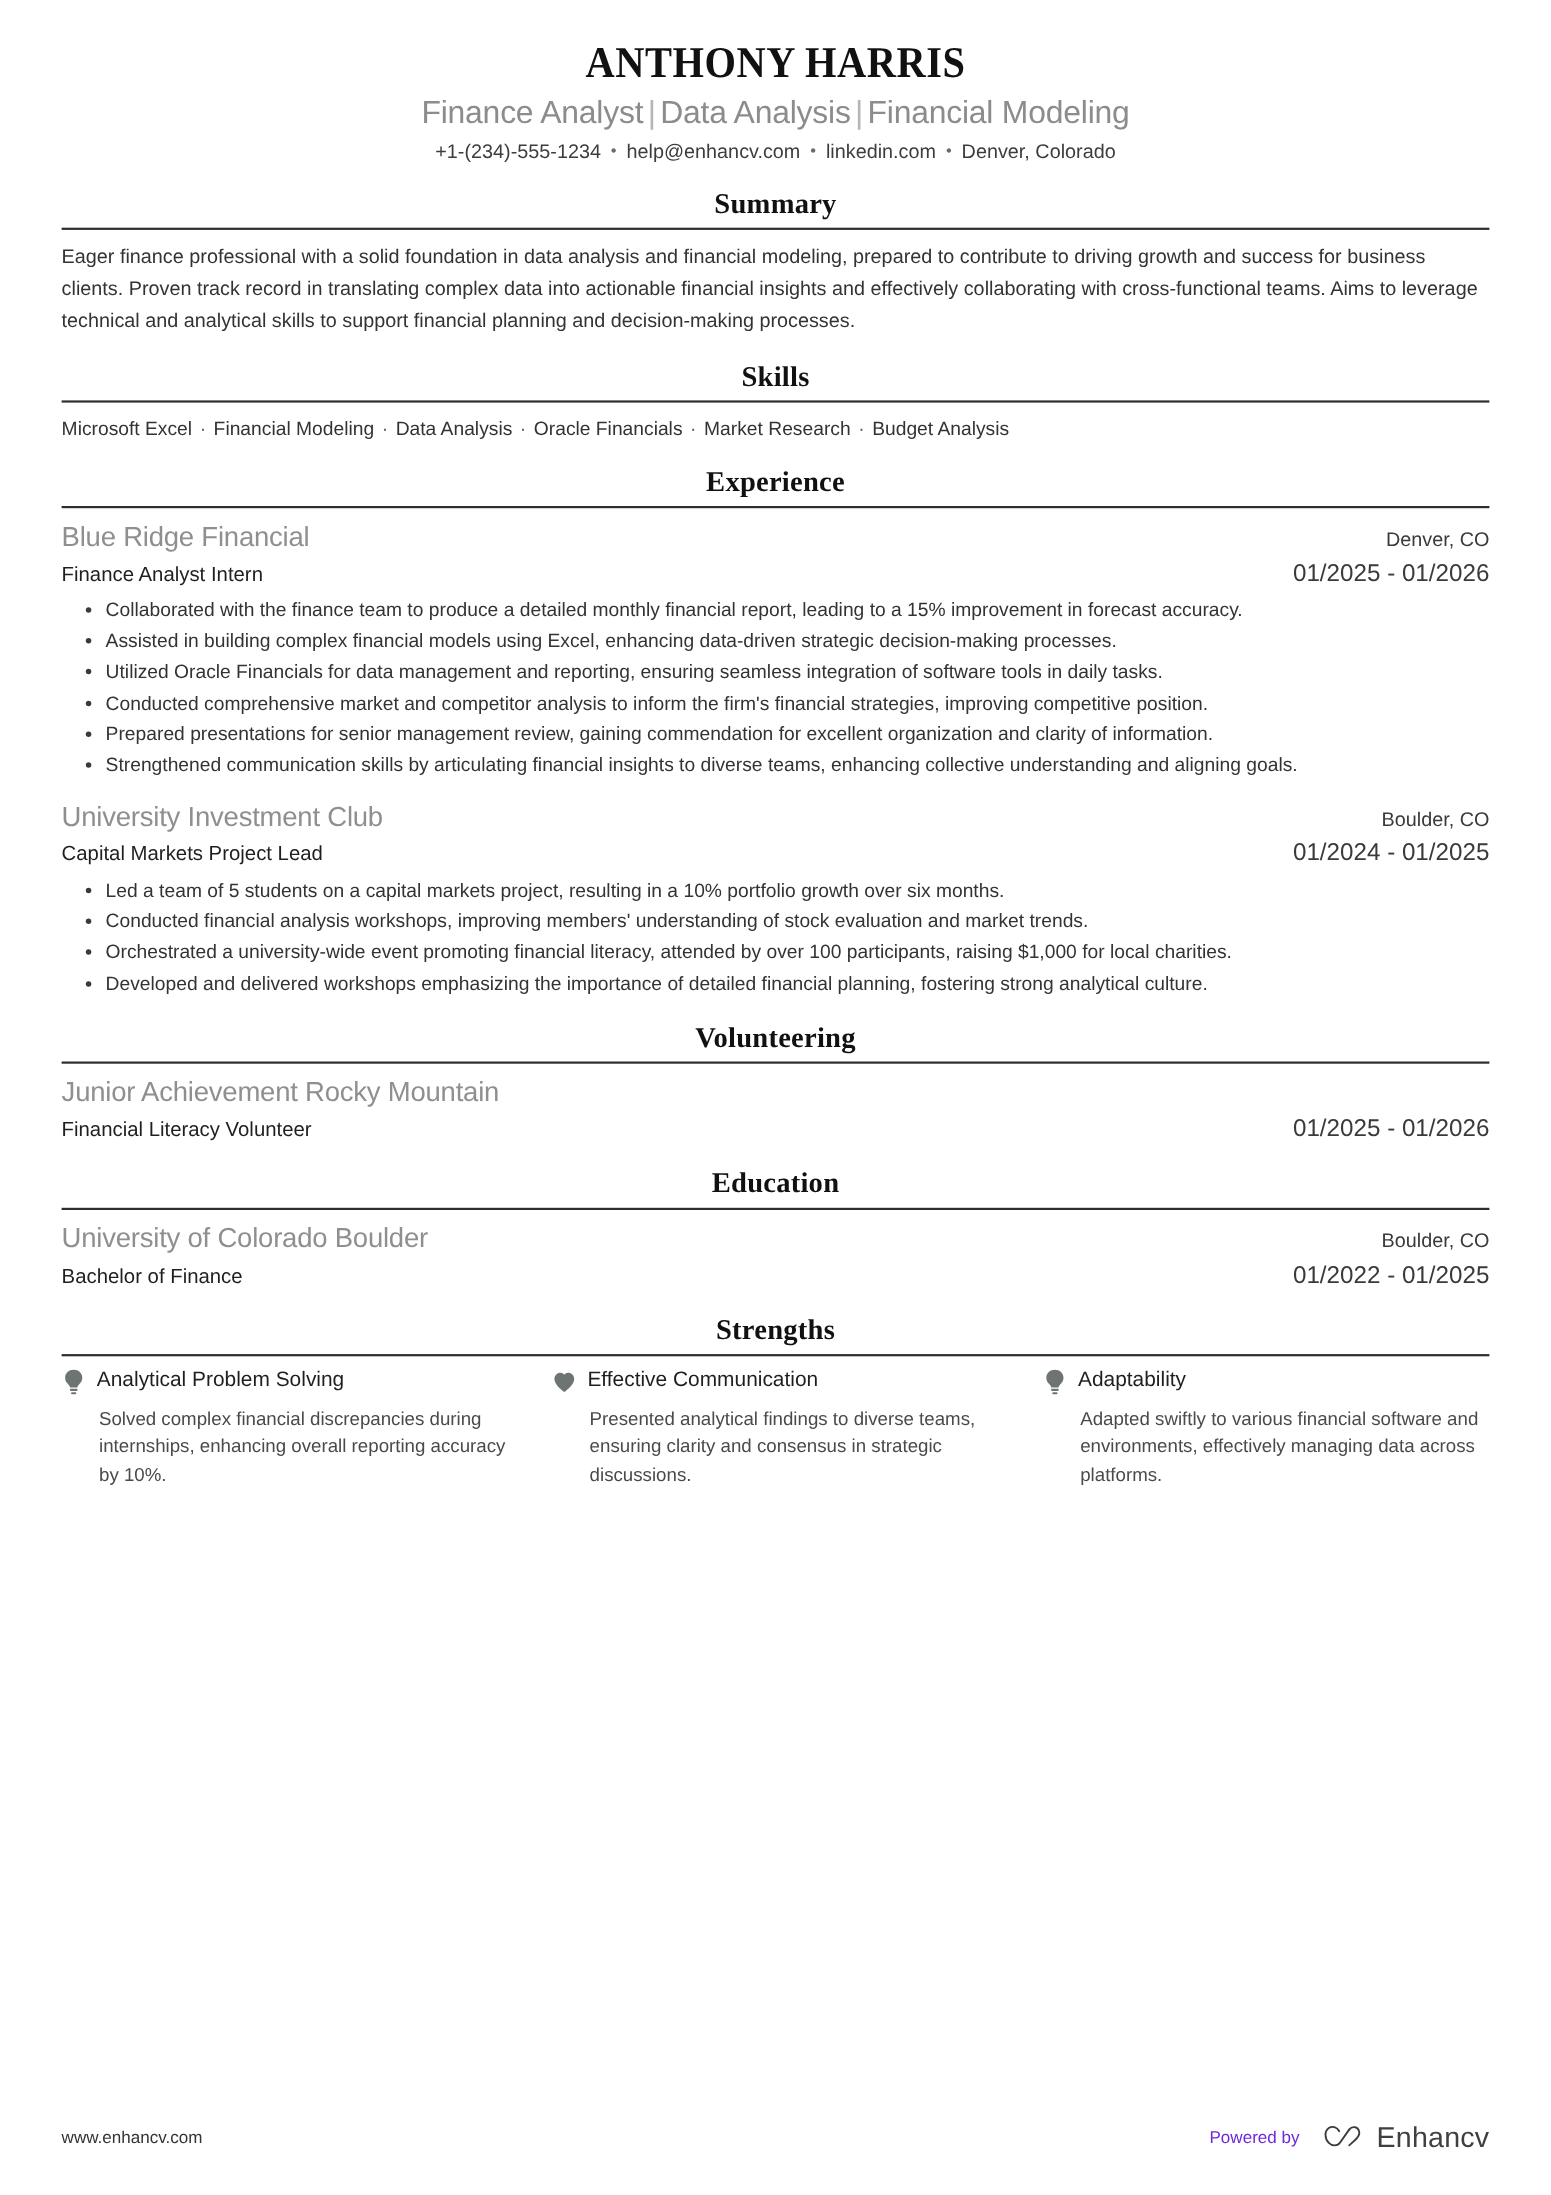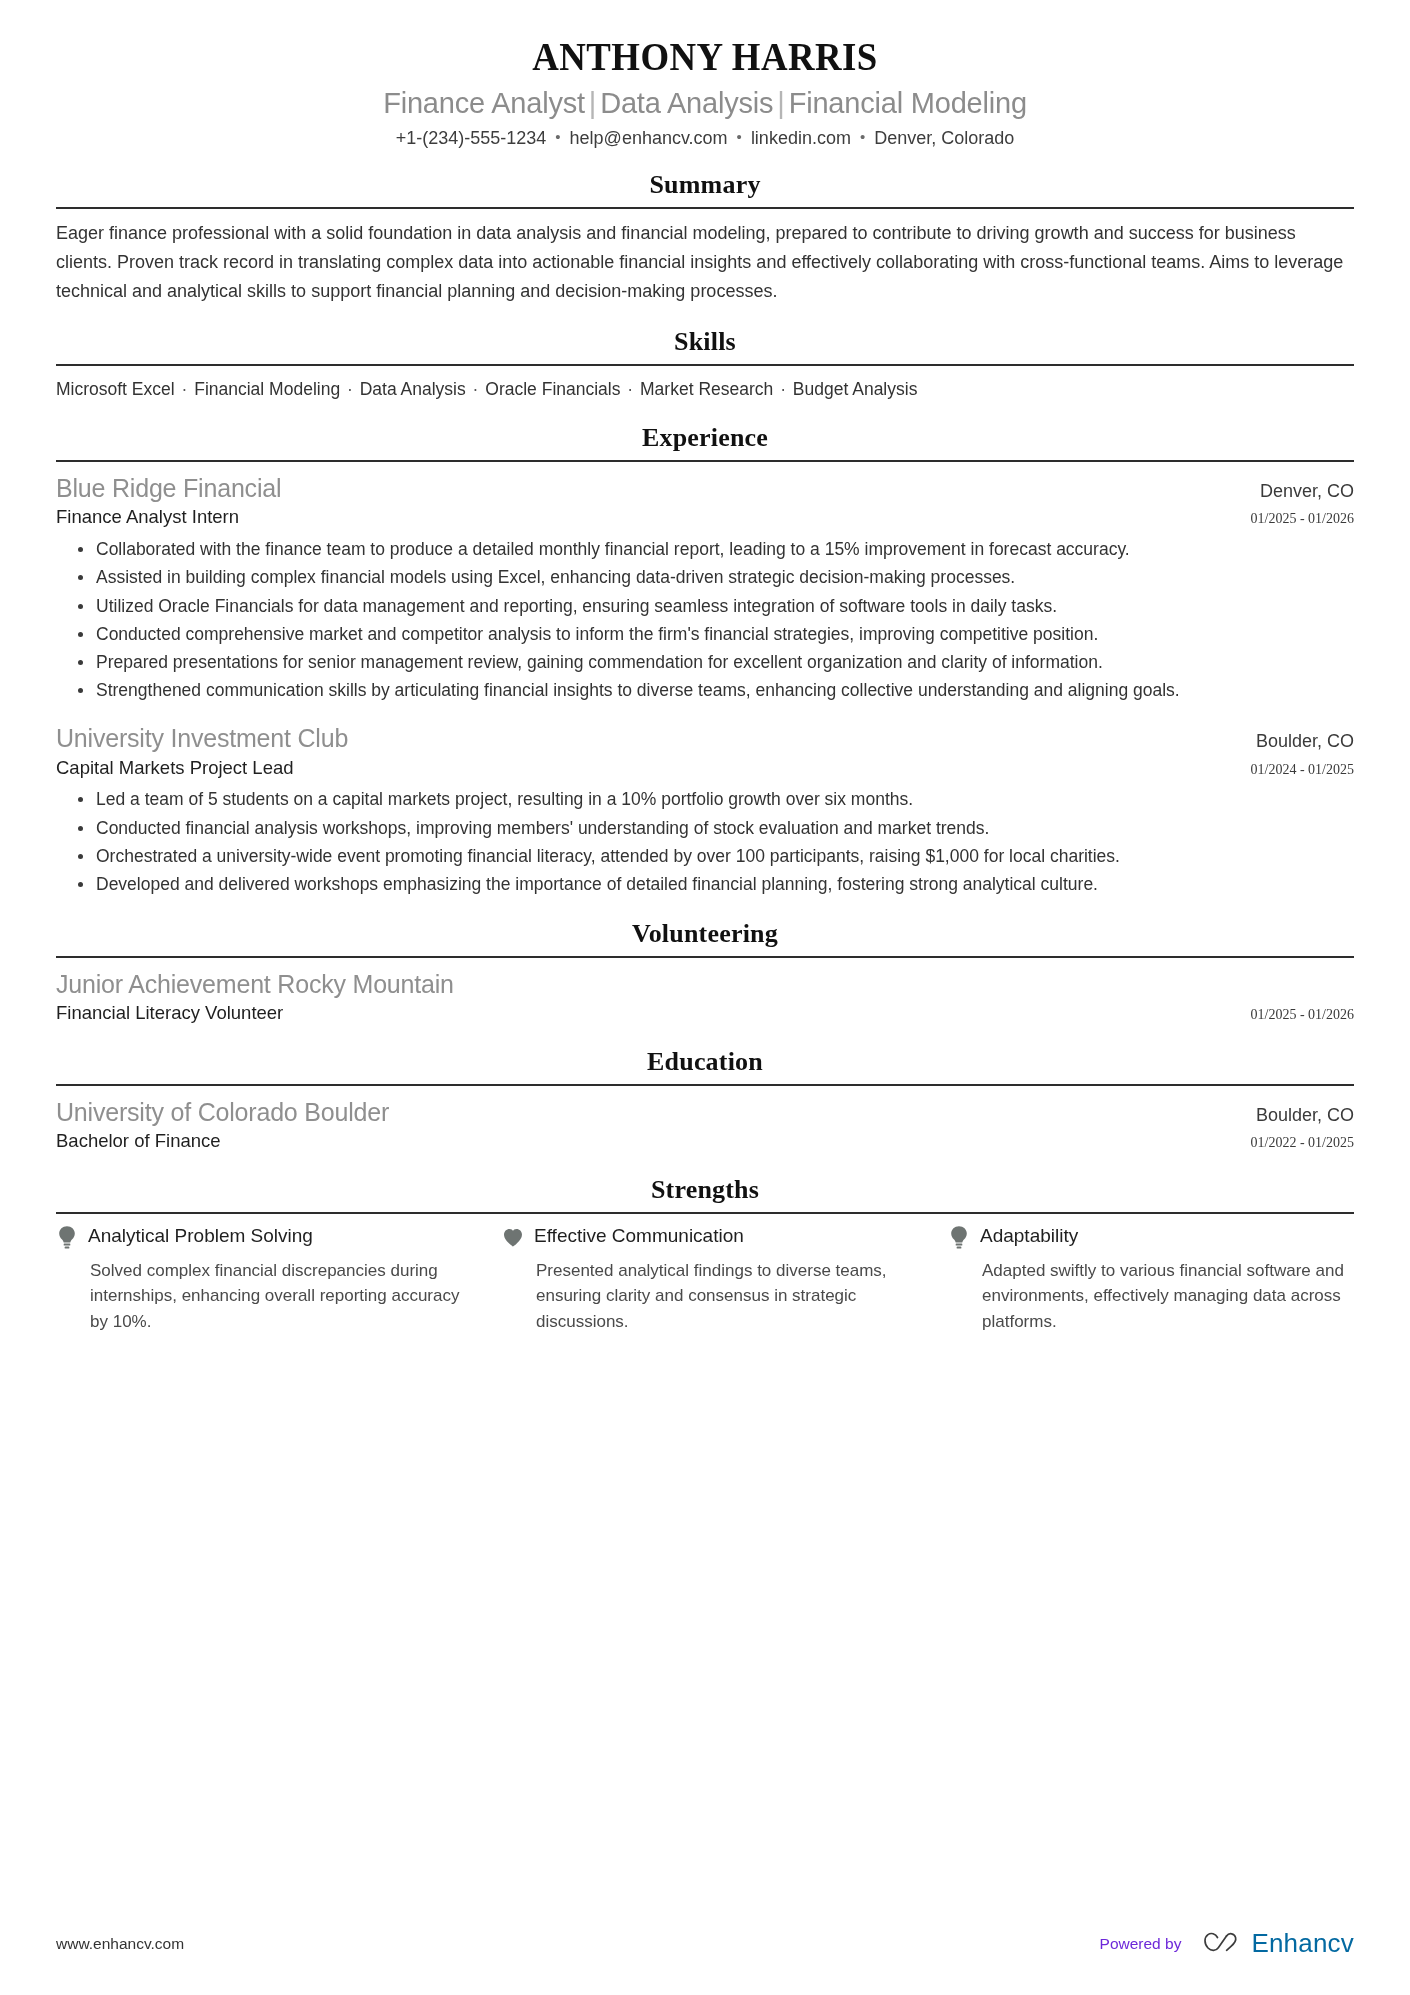--- a/index.html
+++ b/index.html
@@ -117,25 +117,24 @@
     white-space: nowrap;
     line-height: 1.3;
   }
   .role {
     font-size: 18.5px;
     color: #1f1f1f;
     font-weight: 400;
     line-height: 1.35;
   }
   .dates {
-    font-size: 14px;
+    font-size: 22px;
     color: #3a3a3a;
     white-space: nowrap;
     line-height: 1.35;
-    font-family: Liberation Serif, serif;
   }
   .entry-row.sub { margin-top: 1px; }
 
   .bullets {
     margin: 6px 0 0 0;
     padding: 0 0 0 30px;
     list-style: none;
   }
   .bullets li {
     position: relative;
@@ -223,21 +222,21 @@
     text-align: right;
   }
   .brand {
     display: flex;
     align-items: center;
     gap: 10px;
   }
   .brand-mark { display: block; }
   .brand-name {
     font-size: 26px;
-    color: #0369a1;
+    color: #404040;
     letter-spacing: 0.2px;
     text-align: center;
   }
 </style>
 </head>
 <body>
 
 <div class="page">
   <div class="inner">
 

